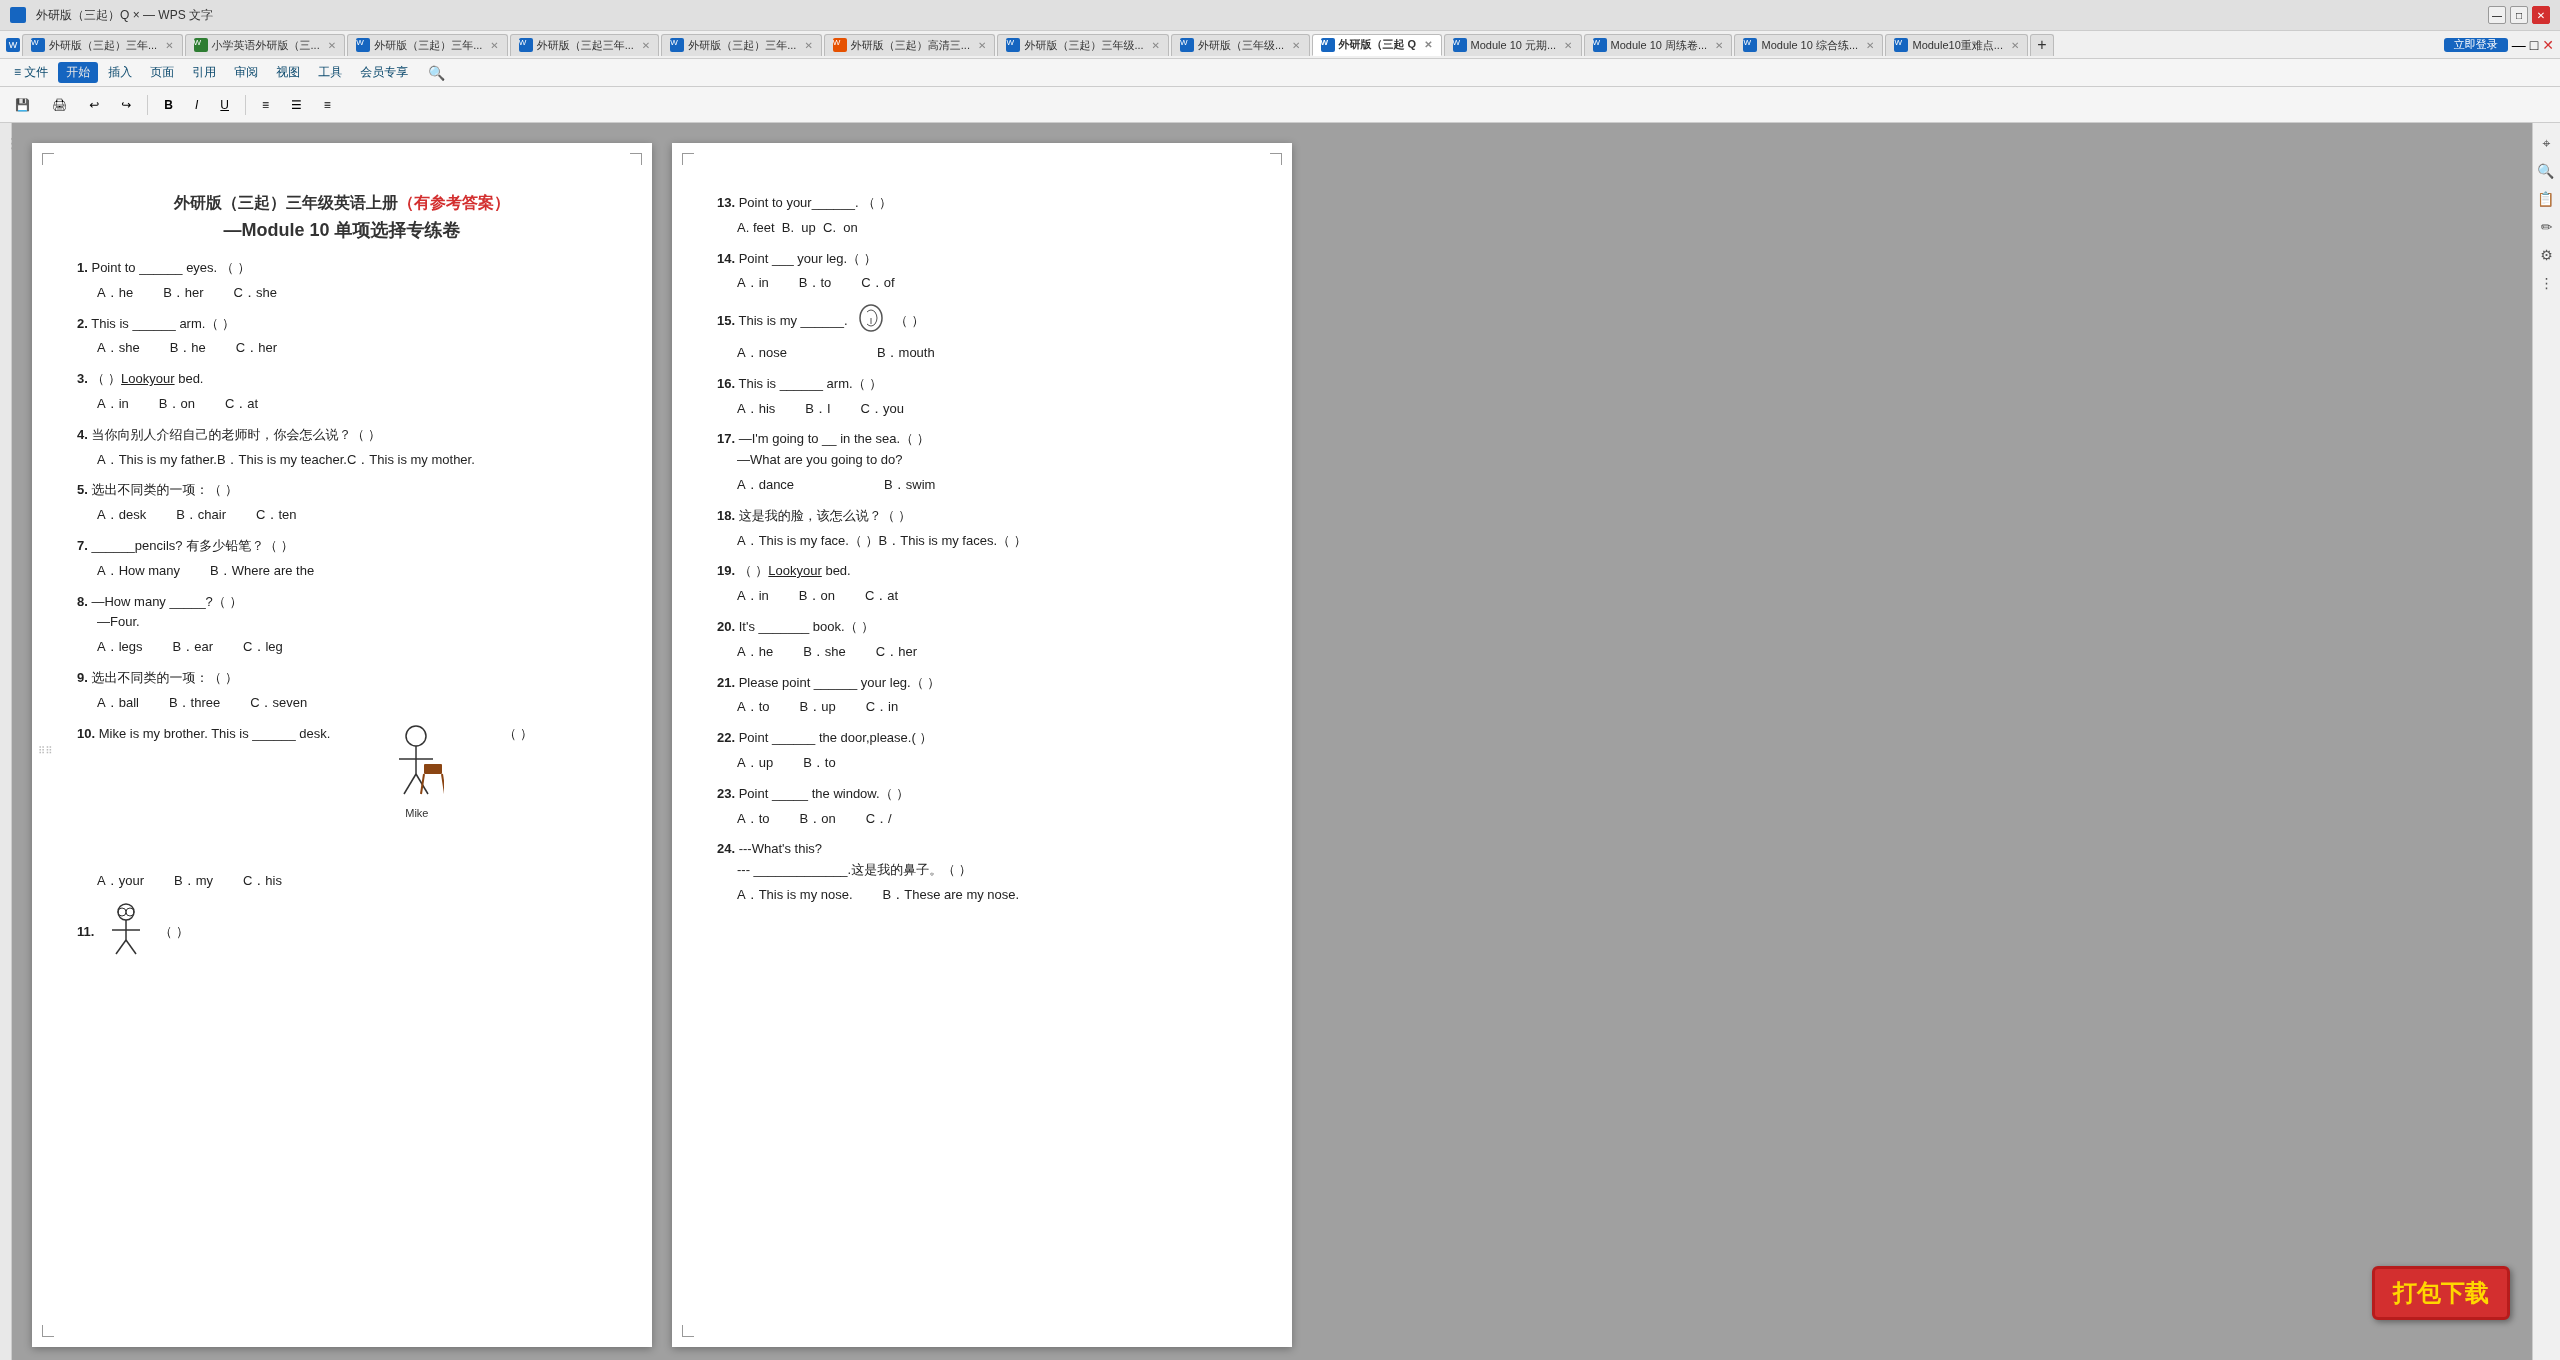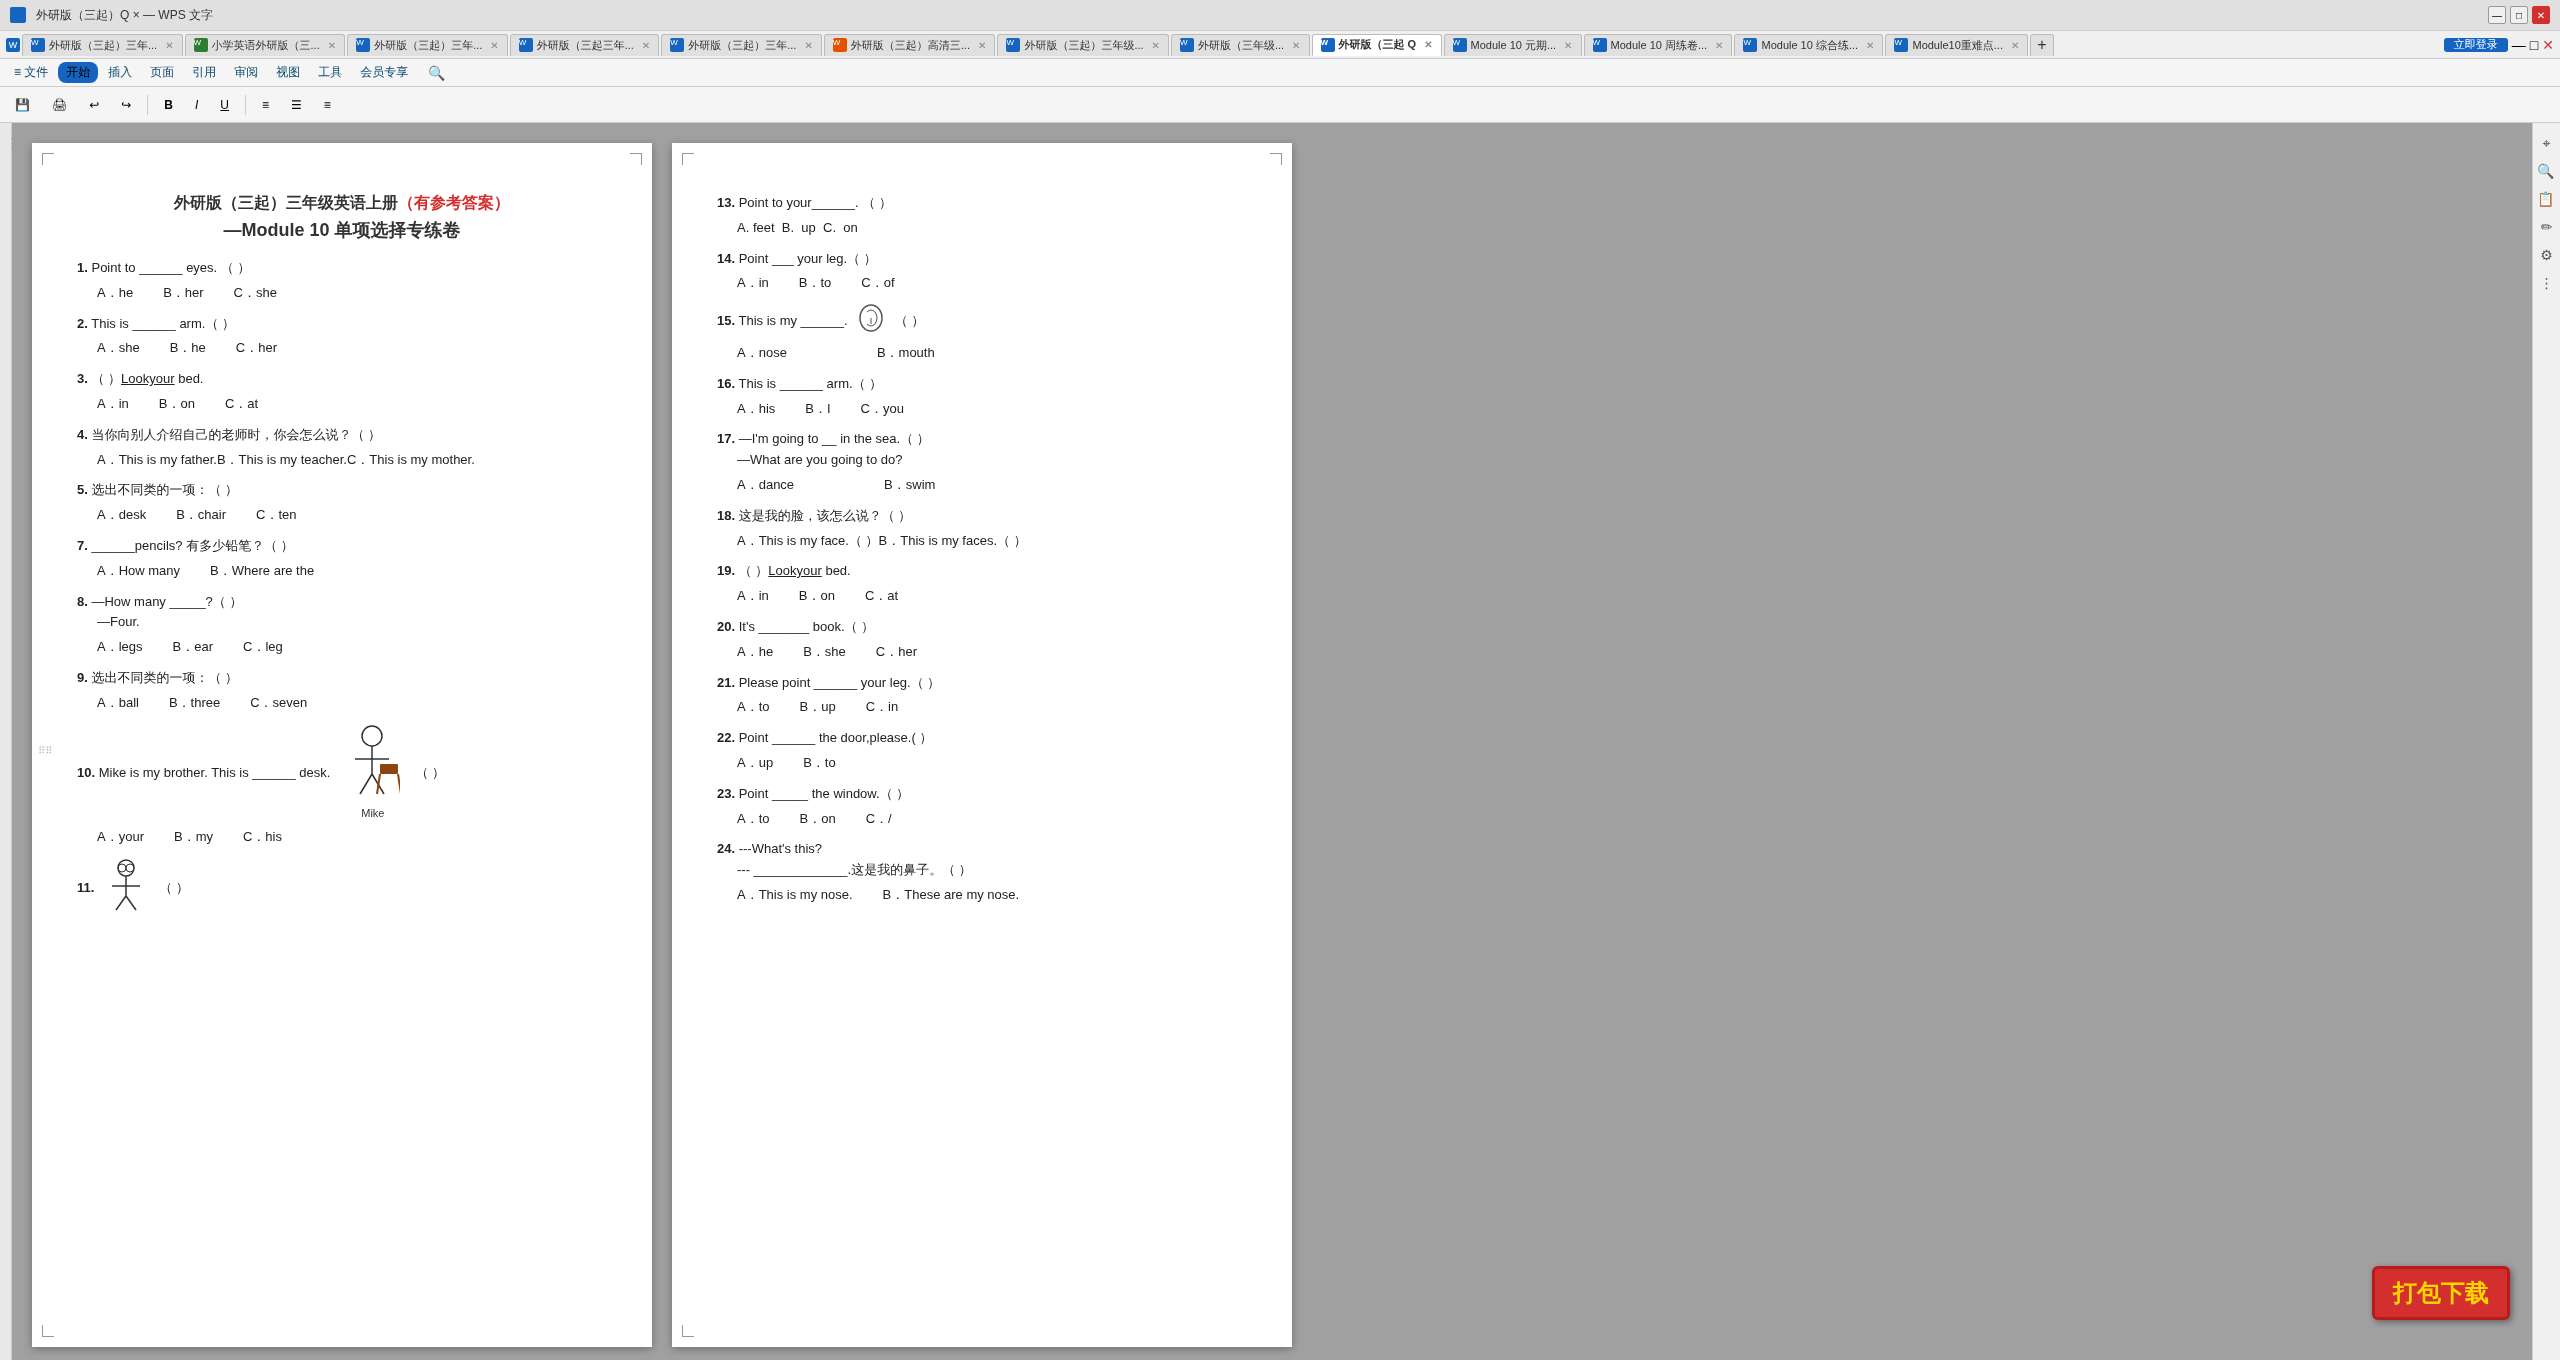--- a/index.html
+++ b/index.html
@@ -63,21 +63,21 @@
       border-bottom: 1px solid #ccc;
       gap: 2px;
     }
     .menu-item {
       padding: 2px 8px;
       font-size: 12px;
       cursor: pointer;
       border-radius: 3px;
       color: #0c4a6e;
     }
-    .menu-item.active { background: #1565c0; color: #000000; border-radius: 8px; }
+    .menu-item.active { background: #1565c0; color: #e5e5e5; }
 
     
     .toolbar {
       height: 36px;
       background: #f5f5f5;
       display: flex;
       align-items: center;
       padding: 0 6px;
       border-bottom: 1px solid #ccc;
       gap: 4px;
@@ -479,21 +479,21 @@
 
       <div class="question">
         <span class="question-num">9.</span> 选出不同类的一项：（  ）
         <div class="options-row">
           <span>A．ball</span>
           <span>B．three</span>
           <span>C．seven</span>
         </div>
       </div>
 
-      <div class="question" style="display:flex;align-items:center;flex-wrap:wrap;">
+      <div class="question" style="display:flex;flex-wrap:wrap;gap:44px;">
         <span><span class="question-num">10.</span> Mike is my brother. This is ______ desk.</span>
 
         <span style="display:inline-block;margin-left:15px;margin-right:15px;">
           <svg width="55" height="75" viewBox="0 0 55 75" style="border:none;">
 
             <circle cx="27" cy="12" r="10" fill="none" stroke="#333" stroke-width="1.5"></circle>
             <line x1="27" y1="22" x2="27" y2="50" stroke="#333" stroke-width="1.5"></line>
             <line x1="10" y1="35" x2="44" y2="35" stroke="#333" stroke-width="1.5"></line>
             <line x1="27" y1="50" x2="15" y2="70" stroke="#333" stroke-width="1.5"></line>
             <line x1="27" y1="50" x2="39" y2="70" stroke="#333" stroke-width="1.5"></line>

